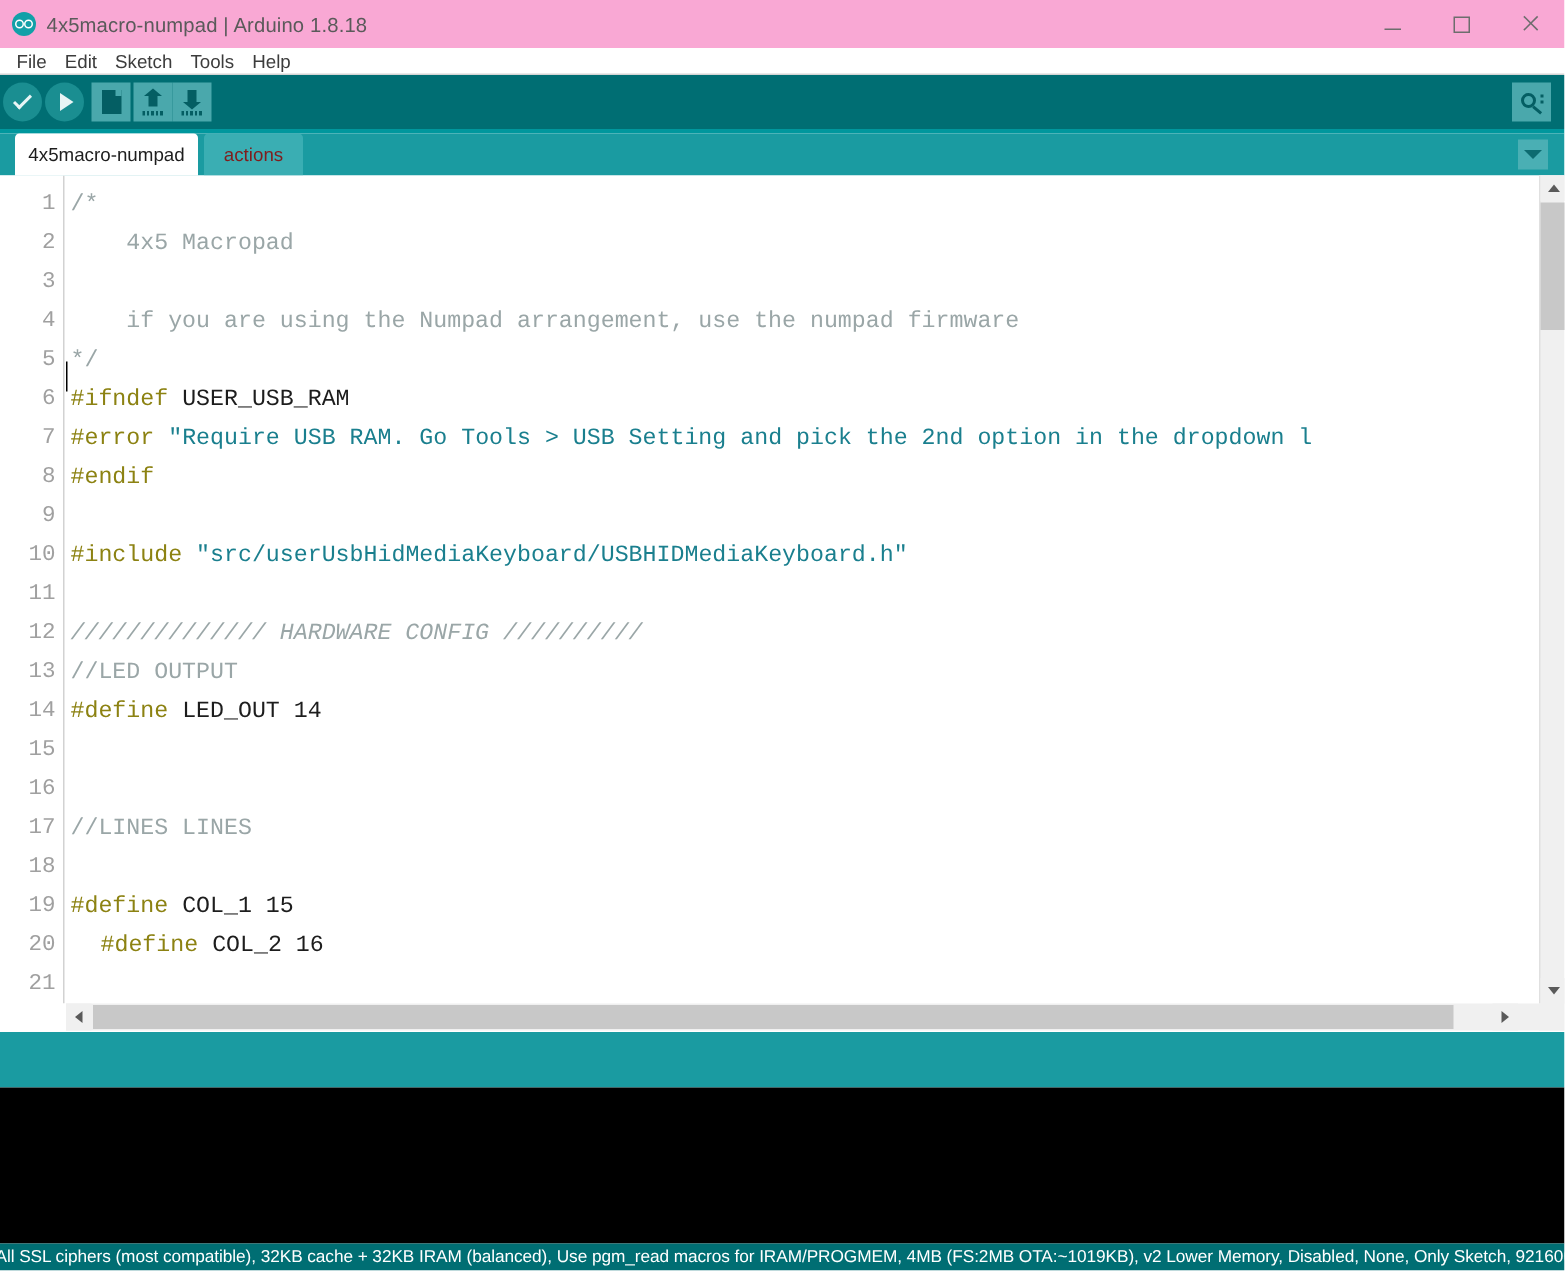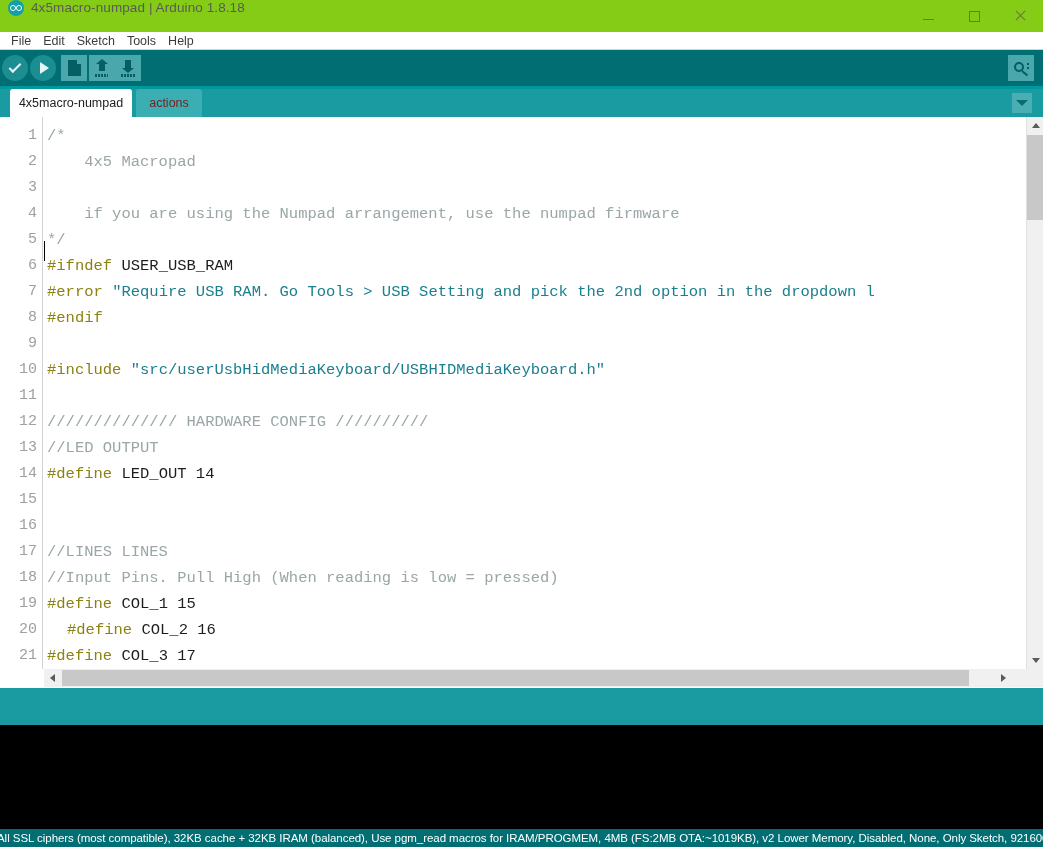--- a/index.html
+++ b/index.html
@@ -7,21 +7,21 @@
     width: 1043px; height: 847px;
     background: #ffffff;
     font-family: "Liberation Sans", sans-serif;
     overflow: hidden;
   }
   #app { position: relative; width: 1043px; height: 847px; background:#fff; }
 
   
   .titlebar {
     position:absolute; left:0; top:0; width:1043px; height:32px;
-    background:#84cc16; display:flex; 
+    background:#f9a8d4; display:flex; align-items:center;
   }
   .tb-icon {
     width:16px; height:16px; margin-left:8px; margin-right:7px;
     border-radius:50%;
     background:#12a0a8;
     position:relative; flex:none;
   }
   .tb-icon::before, .tb-icon::after {
     content:""; position:absolute; top:5px; width:4px; height:4px;
     border-radius:50%; border:1.4px solid #ffffff;
@@ -319,30 +319,28 @@
         <div class="cl" style="top: 32px;"><span class="cmt">    4x5 Macropad</span></div>
         <div class="cl" style="top: 58px;"><span class="cmt"></span></div>
         <div class="cl" style="top: 84px;"><span class="cmt">    if you are using the Numpad arrangement, use the numpad firmware</span></div>
         <div class="cl" style="top: 110px;"><span class="cmt">*/</span></div>
         <div class="cl" style="top: 136px;"><span class="pre">#ifndef</span><span> USER_USB_RAM</span></div>
         <div class="cl" style="top: 162px;"><span class="pre">#error</span><span> </span><span class="str">"Require USB RAM. Go Tools &gt; USB Setting and pick the 2nd option in the dropdown l</span></div>
         <div class="cl" style="top: 188px;"><span class="pre">#endif</span></div>
         <div class="cl" style="top: 214px;"><span></span></div>
         <div class="cl" style="top: 240px;"><span class="pre">#include</span><span> </span><span class="str">"src/userUsbHidMediaKeyboard/USBHIDMediaKeyboard.h"</span></div>
         <div class="cl" style="top: 266px;"><span></span></div>
-        <div class="cl" style="top: 292px;"><span class="cmt">////////////// HARDWARE CONFIG //////////</span></div>
+        <div class="cl" style="top: 292px; font-style: italic;"><span class="cmt">////////////// HARDWARE CONFIG //////////</span></div>
         <div class="cl" style="top: 318px;"><span class="cmt">//LED OUTPUT</span></div>
         <div class="cl" style="top: 344px;"><span class="pre">#define</span><span> LED_OUT 14</span></div>
         <div class="cl" style="top: 370px;"><span></span></div>
         <div class="cl" style="top: 396px;"><span></span></div>
         <div class="cl" style="top: 422px;"><span class="cmt">//LINES LINES</span></div>
-        <div class="cl" style="top: 448px;"><span class="cmt">//Input Pins. Pull High (When reading is low = pressed)</span></div>
         <div class="cl" style="top: 474px;"><span class="pre">#define</span><span> COL_1 15</span></div>
         <div class="cl" style="top: 500px; margin-left: 20px;"><span class="pre">#define</span><span> COL_2 16</span></div>
-        <div class="cl" style="top: 526px;"><span class="pre">#define</span><span> COL_3 17</span></div>
       </div>
     <div class="caret"></div>
   </div>
 
   <div class="vscroll">
     <div class="vs-up">
         <div class="chev-up"></div>
       </div>
     <div class="vs-thumb"></div>
     <div class="vs-down">

